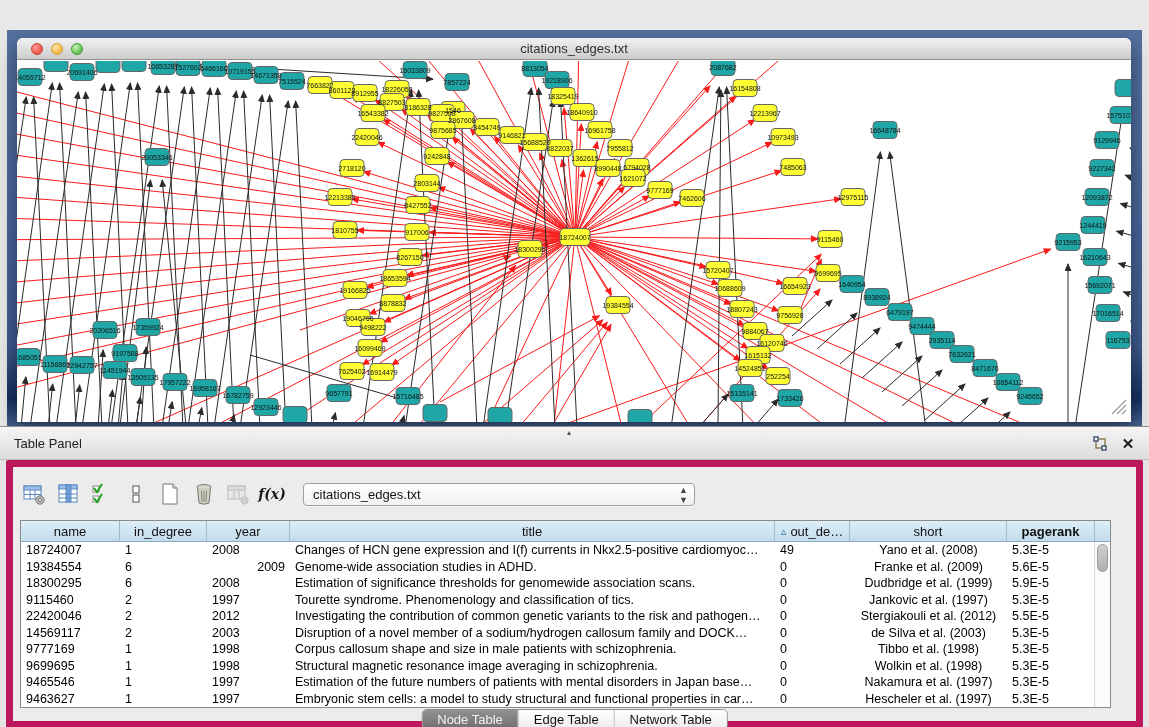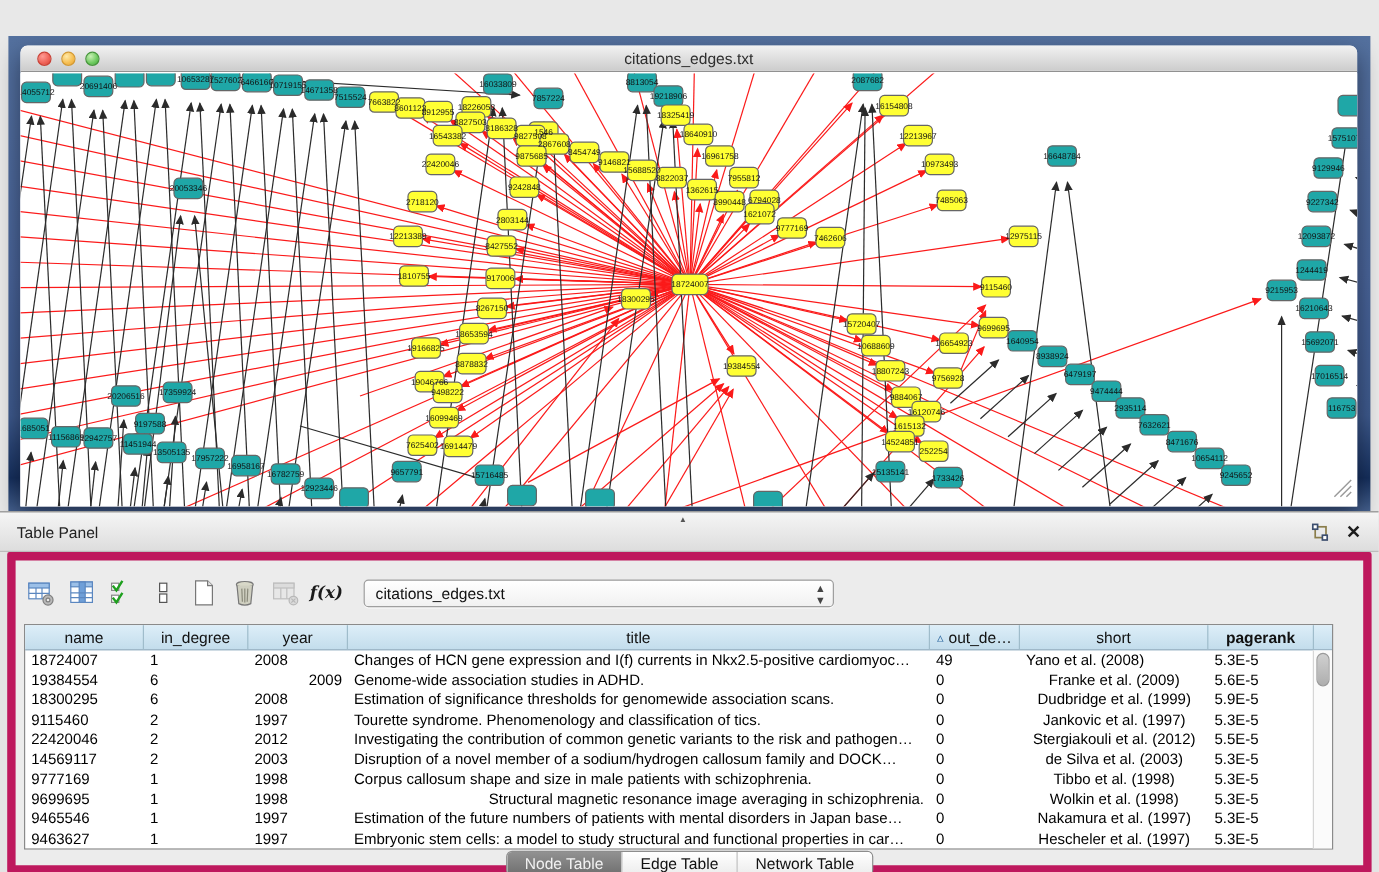--- a/index.html
+++ b/index.html
@@ -630,21 +630,21 @@
               <span>pagerank</span>
             </div>
           </div>
         <div class="tbody" id="tbody">
             <div class="tr">
               <div class="td" style="width: 99px; text-align: left;">18724007</div>
               <div class="td" style="width: 87px; text-align: left;">1</div>
               <div class="td" style="width: 83px; text-align: left;">2008</div>
               <div class="td" style="width: 485px; text-align: left;">Changes of HCN gene expression and I(f) currents in Nkx2.5-positive cardiomyoc…</div>
               <div class="td" style="width: 75px; text-align: left;">49</div>
-              <div class="td" style="width: 157px; ">Yano et al. (2008)</div>
+              <div class="td" style="width: 157px; text-align: center;">Yano et al. (2008)</div>
               <div class="td" style="width: 88px; text-align: left;">5.3E-5</div>
             </div>
             <div class="tr">
               <div class="td" style="width: 99px; text-align: left;">19384554</div>
               <div class="td" style="width: 87px; text-align: left;">6</div>
               <div class="td" style="width: 83px; text-align: right;">2009</div>
               <div class="td" style="width: 485px; text-align: left;">Genome-wide association studies in ADHD.</div>
               <div class="td" style="width: 75px; text-align: left;">0</div>
               <div class="td" style="width: 157px; text-align: center;">Franke et al. (2009)</div>
               <div class="td" style="width: 88px; text-align: left;">5.6E-5</div>
@@ -691,21 +691,21 @@
               <div class="td" style="width: 83px; text-align: left;">1998</div>
               <div class="td" style="width: 485px; text-align: left;">Corpus callosum shape and size in male patients with schizophrenia.</div>
               <div class="td" style="width: 75px; text-align: left;">0</div>
               <div class="td" style="width: 157px; text-align: center;">Tibbo et al. (1998)</div>
               <div class="td" style="width: 88px; text-align: left;">5.3E-5</div>
             </div>
             <div class="tr">
               <div class="td" style="width: 99px; text-align: left;">9699695</div>
               <div class="td" style="width: 87px; text-align: left;">1</div>
               <div class="td" style="width: 83px; text-align: left;">1998</div>
-              <div class="td" style="width: 485px; text-align: right;">Structural magnetic resonance image averaging in schizophrenia.</div>
+              <div class="td" style="width: 485px; text-align: left;">Structural magnetic resonance image averaging in schizophrenia.</div>
               <div class="td" style="width: 75px; text-align: left;">0</div>
               <div class="td" style="width: 157px; text-align: center;">Wolkin et al. (1998)</div>
               <div class="td" style="width: 88px; text-align: left;">5.3E-5</div>
             </div>
             <div class="tr">
               <div class="td" style="width: 99px; text-align: left;">9465546</div>
               <div class="td" style="width: 87px; text-align: left;">1</div>
               <div class="td" style="width: 83px; text-align: left;">1997</div>
               <div class="td" style="width: 485px; text-align: left;">Estimation of the future numbers of patients with mental disorders in Japan base…</div>
               <div class="td" style="width: 75px; text-align: left;">0</div>

